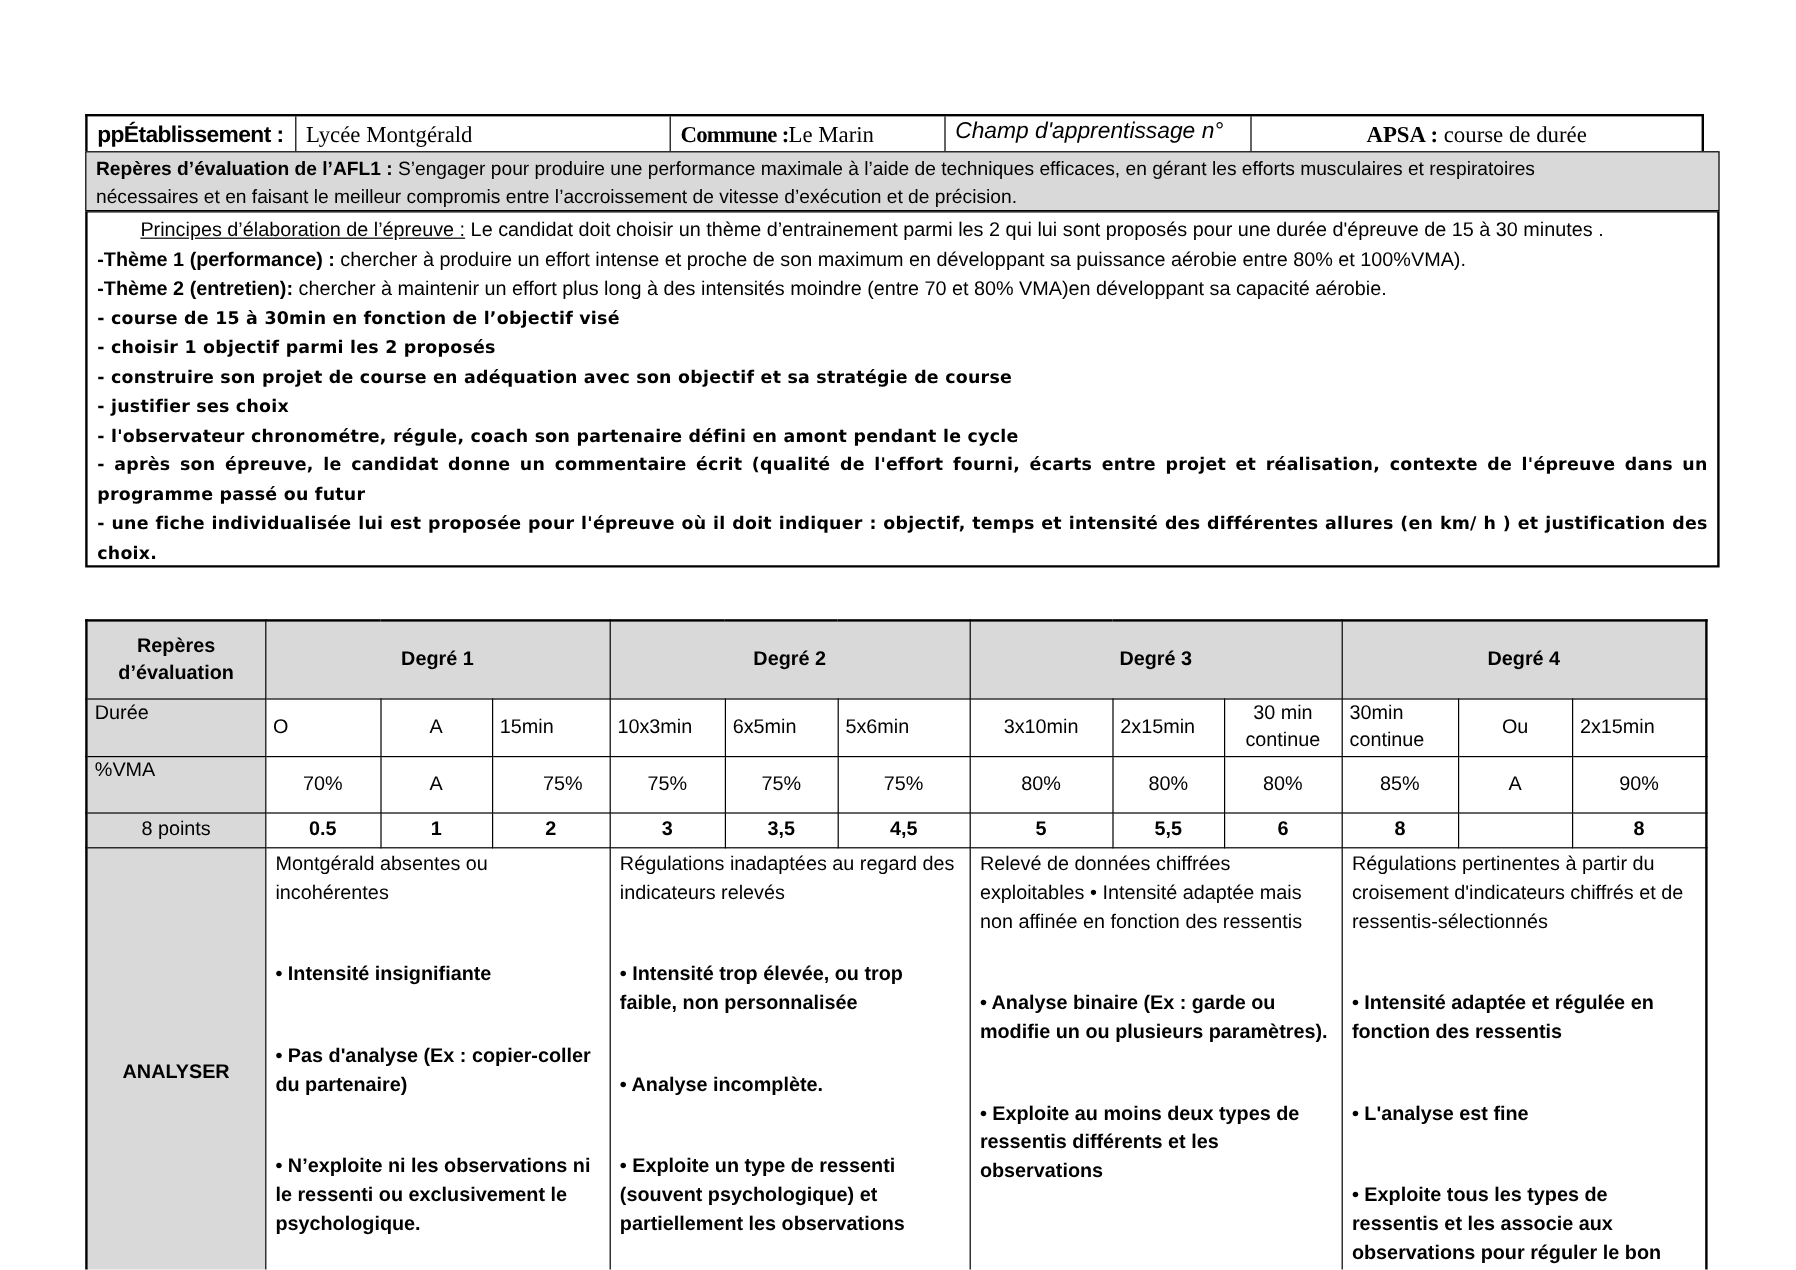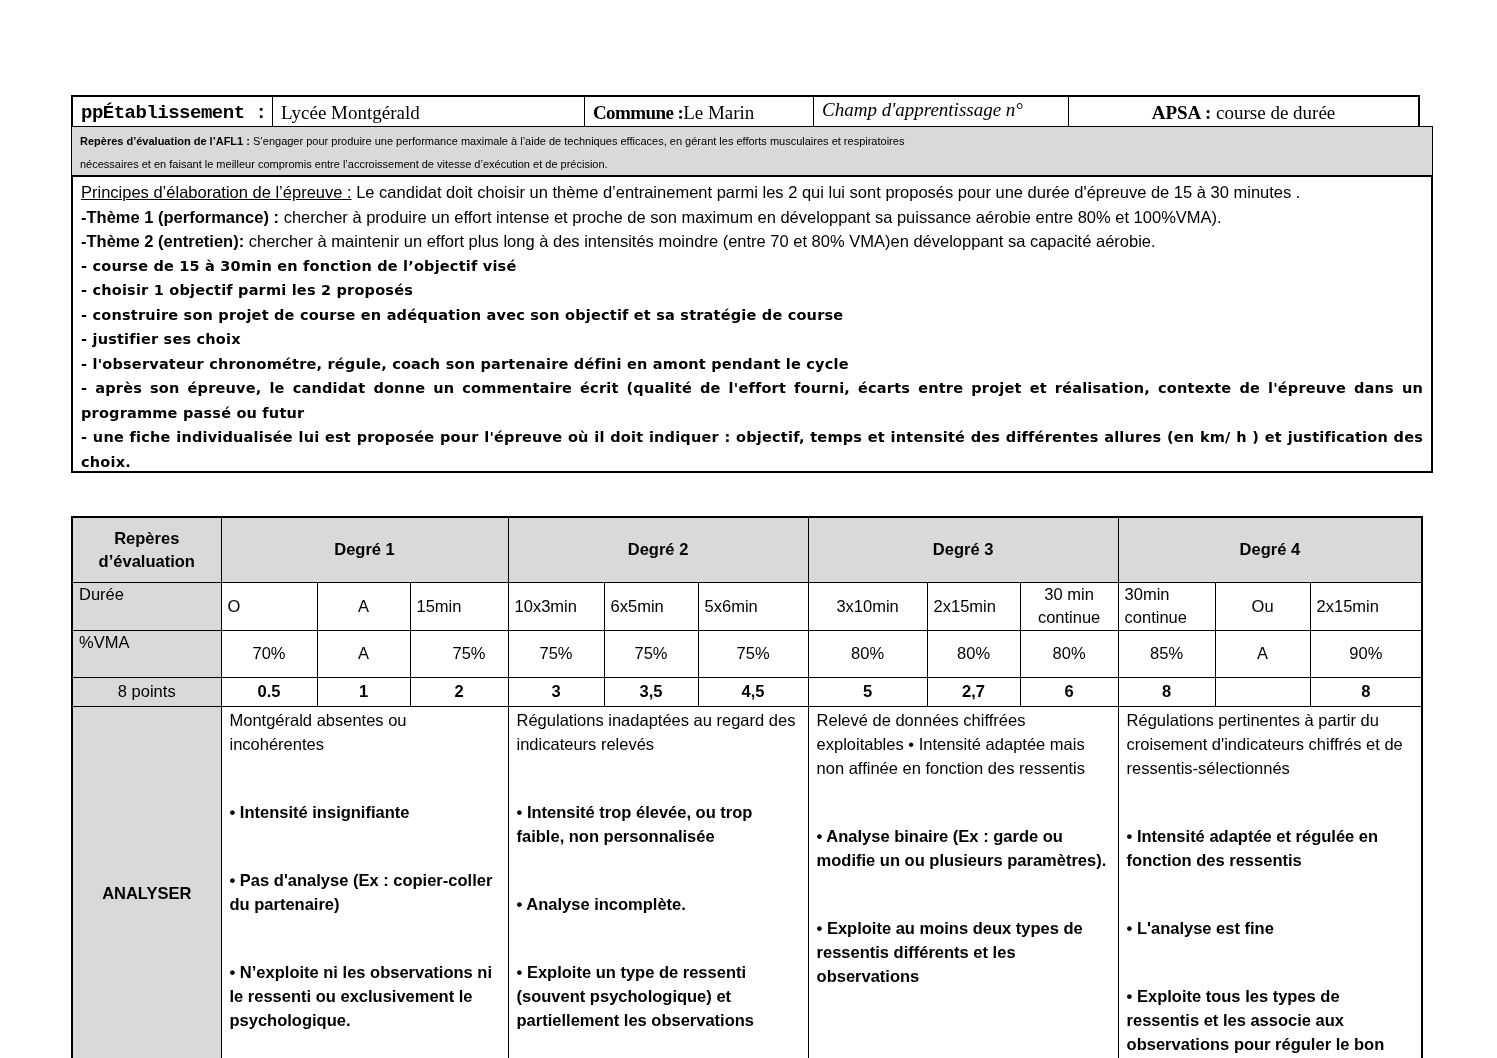--- a/index.html
+++ b/index.html
@@ -6,41 +6,41 @@
   body { width: 1497px; height: 1058px; position: relative; overflow: hidden; color: #000; }
 
   
   #top-row {
     position: absolute; left: 71px; top: 95px; width: 1349px; height: 31px;
     border: 2px solid #000; border-bottom: none; display: flex; box-sizing: border-box;
   }
   #top-row > div { box-sizing: border-box; border-right: 1.5px solid #000; height: 100%;
     display: flex; align-items: flex-end; padding: 0 0 2px 8px; font-size: 19px; white-space: nowrap; overflow: hidden; }
   #top-row > div:last-child { border-right: none; }
-  .c-etab { width: 200px; font-weight: bold; font-family: Liberation Mono, monospace; letter-spacing: -0.5px; }
+  .c-etab { width: 174px; font-weight: bold; font-family: Liberation Sans, sans-serif; letter-spacing: -0.5px; }
   .c-lycee { width: 312px; font-family: "Liberation Serif", "DejaVu Serif", serif; }
   .c-commune { width: 229px; font-family: "Liberation Serif", "DejaVu Serif", serif; }
   .c-commune b { letter-spacing: -0.6px; }
-  .c-champ { width: 255px; font-style: italic; font-family: Liberation Serif, serif; align-items: flex-start !important; padding-top: 2px !important; }
+  .c-champ { width: 255px; font-style: italic; font-family: Liberation Sans, sans-serif; align-items: flex-start !important; padding-top: 2px !important; }
   .c-apsa { flex: 1; justify-content: center; padding-left: 0 !important; font-family: "Liberation Serif", "DejaVu Serif", serif; }
 
   #afl-row {
     position: absolute; left: 71px; top: 126px; width: 1362px; height: 50px;
     background: #d9d9d9; border: 1.5px solid #000; box-sizing: border-box;
-    padding: 3px 8px; font-size: 11px; line-height: 23px; font-family: "Liberation Sans", "DejaVu Sans", sans-serif;
+    padding: 3px 8px; font-size: 16px; line-height: 23px; font-family: "Liberation Sans", "DejaVu Sans", sans-serif;
   }
   #principles-box {
     position: absolute; left: 71px; top: 176px; width: 1362px; height: 297px;
     border: 2px solid #000; border-top: 1.5px solid #000; box-sizing: border-box;
     padding: 3px 8px; font-size: 16.5px; line-height: 24.5px; font-family: "Liberation Sans", "DejaVu Sans", sans-serif;
   }
   .p-line { white-space: nowrap; }
   .p-hand { font-family: "DejaVu Sans", sans-serif; font-size: 14.5px; font-weight: bold; letter-spacing: 0.2px; white-space: nowrap; }
   .p-hand.justify { white-space: normal; text-align: justify; text-align-last: left; }
-  .u { text-decoration: underline; }
+  .u { text-decoration: underline; margin-left: 36px; }
 
   
   #eval-table {
     position: absolute; left: 71px; top: 516px; width: 1350px;
     border-collapse: collapse; table-layout: fixed; font-family: "Liberation Sans", "DejaVu Sans", sans-serif;
     font-size: 16.5px;
   }
   #eval-table td { border: 1.5px solid #000; padding: 0 6px; vertical-align: middle; }
   #eval-table { border: 2px solid #000; }
   .gray { background: #d9d9d9; }
@@ -150,21 +150,21 @@
   </tr>
   <tr style="height:29px">
     <td class="gray center">8 points</td>
     <td class="center bold">0.5</td>
     <td class="center bold">1</td>
     <td class="center bold">2</td>
     <td class="center bold">3</td>
     <td class="center bold">3,5</td>
     <td class="center bold">4,5</td>
     <td class="center bold">5</td>
-    <td class="center bold">2,7</td>
+    <td class="center bold">5,5</td>
     <td class="center bold">6</td>
     <td class="center bold">8</td>
     <td class="center bold"></td>
     <td class="center bold">8</td>
   </tr>
   <tr style="height:240px">
     <td class="gray hdr">ANALYSER</td>
     <td colspan="3" class="desc">
           <span class="dl">Montgérald absentes ou incohérentes</span>
           <span class="dl b"> • Intensité insignifiante</span>

